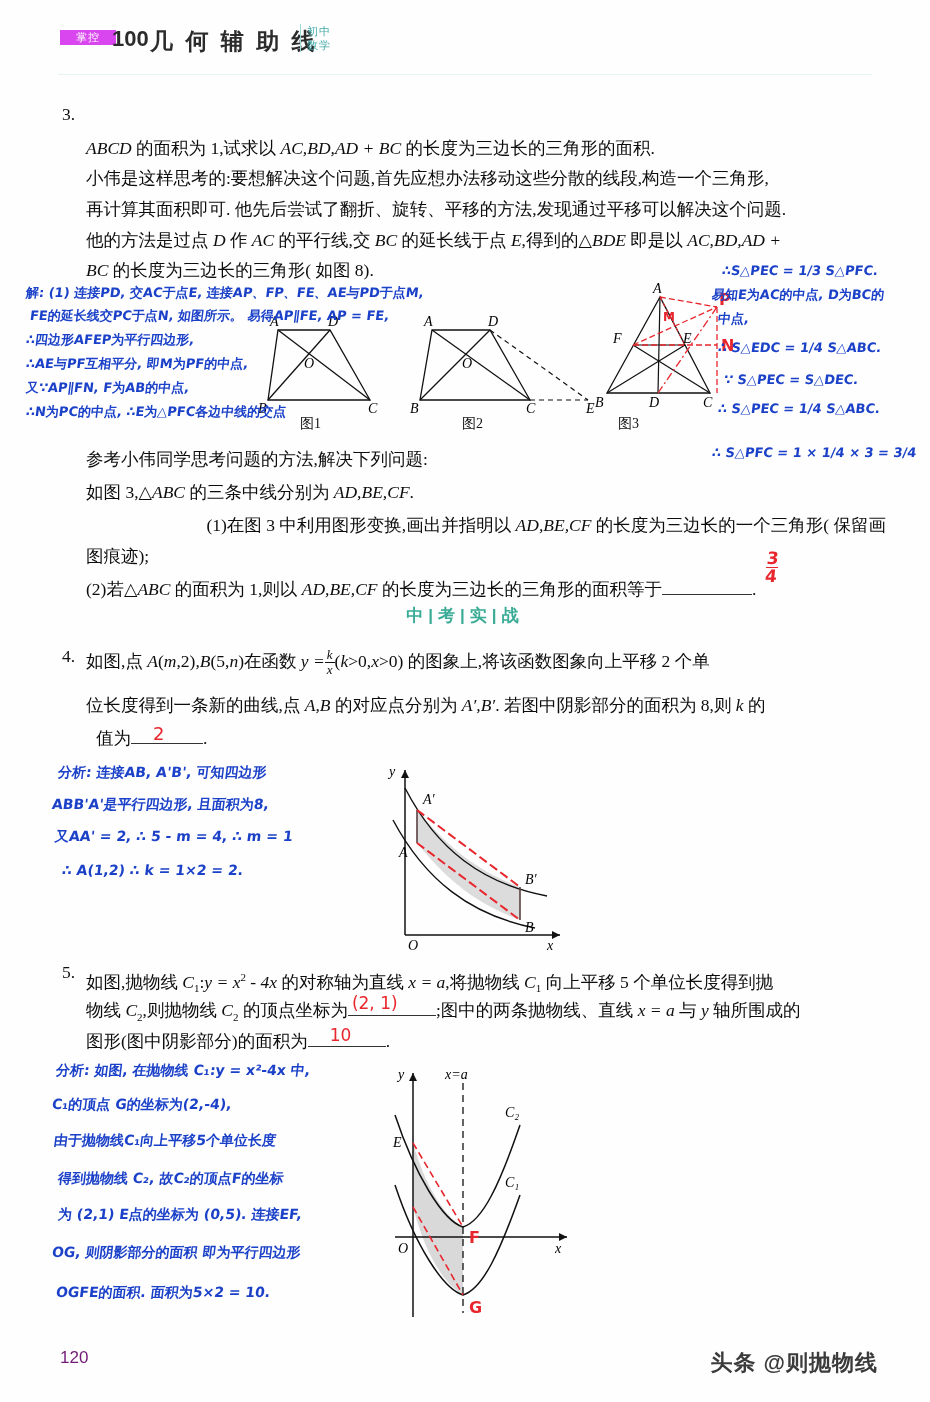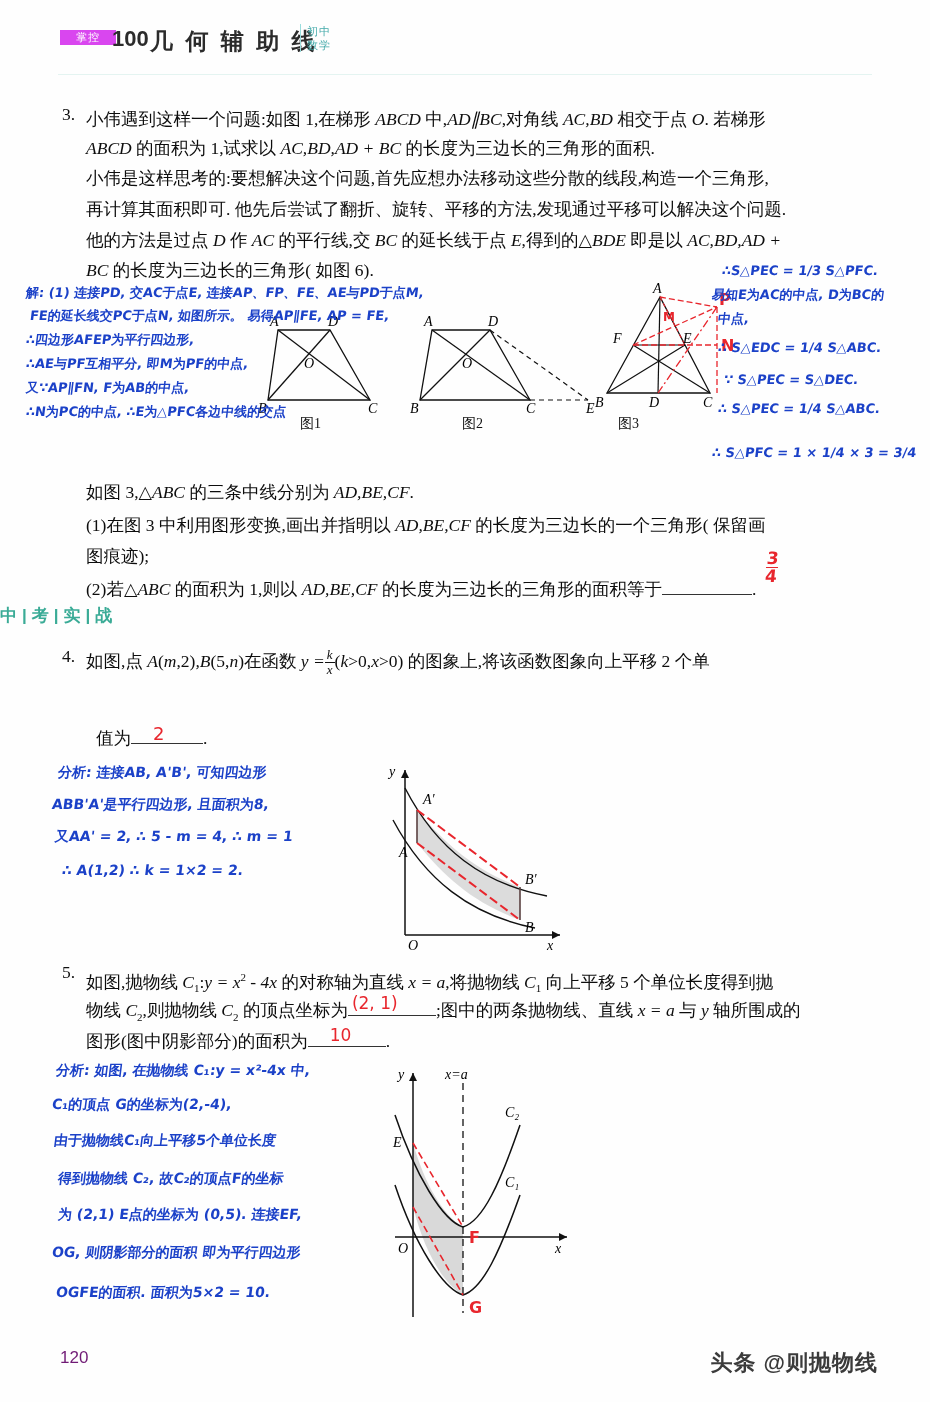--- a/index.html
+++ b/index.html
@@ -39,21 +39,21 @@
   i.mi{font-style:italic;font-family:"Liberation Serif",serif;}
   sub{font-size:11px;}
   sup{font-size:11px;}
 
   .frac{display:inline-block;vertical-align:-7px;text-align:center;line-height:1.05;font-size:13px;}
   .frac .n{display:block;border-bottom:1px solid #111;padding:0 2px;}
   .frac .d{display:block;padding:0 2px;}
 
   
   .sect{
-    position:absolute;text-align:left;width:930px;
+    position:absolute;text-align:center;width:930px;
     font-size:17px;color:#3aab96;letter-spacing:5px;font-weight:bold;
     font-family:"Liberation Sans",sans-serif;
   }
 
   
   .blank{display:inline-block;border-bottom:1px solid #333;position:relative;}
   .ans{color:#e8262d;font-family:"DejaVu Sans",sans-serif;}
 
   
   .hw{
@@ -89,37 +89,34 @@
     <div class="hdr-title" style="left:150px;">几 何 辅 助 线</div>
     <div class="hdr-sub">
       <div>初中</div>
       <div>数学</div>
     </div>
     <div class="hdr-rule"></div>
   </div>
 
   <div class="num" style="left:62px;top:104px;">3.</div>
 
-  <div class="p" style="left:86px;top:104px;width:790px;">
-    <span>小伟遇到这样一个问题:如图 1,在梯形 </span><i class="mi">ABCD</i><span> 中,</span><i class="mi">AD∥BC</i><span>,对角线 </span><i class="mi">AC,BD</i><span> 相交于点 </span><i class="mi">O</i><span>. 若梯形</span>
-  </div>
 
   <div class="p" style="left:86px;top:133px;width:790px;">
     <i class="mi">ABCD</i><span> 的面积为 1,试求以 </span><i class="mi">AC,BD,AD + BC</i><span> 的长度为三边长的三角形的面积.</span>
   </div>
 
   <div class="p" style="left:86px;top:163px;width:800px;">小伟是这样思考的:要想解决这个问题,首先应想办法移动这些分散的线段,构造一个三角形,</div>
   <div class="p" style="left:86px;top:194px;width:800px;">再计算其面积即可. 他先后尝试了翻折、旋转、平移的方法,发现通过平移可以解决这个问题.</div>
 
   <div class="p" style="left:86px;top:225px;width:800px;">
     <span>他的方法是过点 </span><i class="mi">D</i><span> 作 </span><i class="mi">AC</i><span> 的平行线,交 </span><i class="mi">BC</i><span> 的延长线于点 </span><i class="mi">E</i><span>,得到的△</span><i class="mi">BDE</i><span> 即是以 </span><i class="mi">AC,BD,AD +</i>
   </div>
 
   <div class="p" style="left:86px;top:255px;width:800px;">
-    <i class="mi">BC</i><span> 的长度为三边长的三角形( 如图 6).</span>
+    <i class="mi">BC</i><span> 的长度为三边长的三角形( 如图 8).</span>
   </div>
 
   <svg style="position:absolute;left:258px;top:320px;" width="130" height="95">
     <polygon points="10,80 112,80 72,10 20,10" fill="none" stroke="#111" stroke-width="1.3"></polygon>
     <line x1="20" y1="10" x2="112" y2="80" stroke="#111" stroke-width="1.3"></line>
     <line x1="72" y1="10" x2="10" y2="80" stroke="#111" stroke-width="1.3"></line>
     <text x="12" y="6" font-style="italic" font-size="14" font-family="Liberation Serif, serif">A</text>
     <text x="70" y="6" font-style="italic" font-size="14" font-family="Liberation Serif, serif">D</text>
     <text x="46" y="48" font-style="italic" font-size="14" font-family="Liberation Serif, serif">O</text>
     <text x="0" y="93" font-style="italic" font-size="14" font-family="Liberation Serif, serif">B</text>
@@ -177,26 +174,27 @@
   <div class="hw" style="left:26px;top:399px;font-size:13px;">∴N为PC的中点, ∴E为△PFC各边中线的交点</div>
 
   <div class="hw" style="left:722px;top:258px;font-size:13px;">∴S△PEC = 1/3 S△PFC.</div>
   <div class="hw" style="left:712px;top:282px;font-size:13px;">易知E为AC的中点, D为BC的</div>
   <div class="hw" style="left:718px;top:306px;font-size:13px;">中点,</div>
   <div class="hw" style="left:718px;top:335px;font-size:13px;">∴ S△EDC = 1/4 S△ABC.</div>
   <div class="hw" style="left:724px;top:367px;font-size:13px;">∵ S△PEC = S△DEC.</div>
   <div class="hw" style="left:718px;top:396px;font-size:13px;">∴ S△PEC = 1/4 S△ABC.</div>
   <div class="hw" style="left:712px;top:440px;font-size:13px;">∴ S△PFC = 1 × 1/4 × 3 = 3/4</div>
 
+  <div class="p" style="left:86px;top:444px;">参考小伟同学思考问题的方法,解决下列问题:</div>
 
   <div class="p" style="left:86px;top:477px;">
     <span>如图 3,△</span><i class="mi">ABC</i><span> 的三条中线分别为 </span><i class="mi">AD,BE,CF</i><span>.</span>
   </div>
 
-  <div class="p" style="left:86px;top:510px;width:800px;">
+  <div class="p" style="left:86px;top:510px;width:800px;text-align:right;">
     <span>(1)在图 3 中利用图形变换,画出并指明以 </span><i class="mi">AD,BE,CF</i><span> 的长度为三边长的一个三角形( 保留画</span>
   </div>
   <div class="p" style="left:86px;top:541px;">图痕迹);</div>
 
   <div class="p" style="left:86px;top:572px;width:810px;">
     <span>(2)若△</span><i class="mi">ABC</i><span> 的面积为 1,则以 </span><i class="mi">AD,BE,CF</i><span> 的长度为三边长的三角形的面积等于</span><span class="blank" style="width:90px;height:22px;"></span><span>.</span>
   </div>
 
   <div class="hw hw-r" style="left:766px;top:550px;font-size:19px;transform:skewX(-6deg);">
     <span class="hwf" style="font-size:17px;">
@@ -206,20 +204,23 @@
   </div>
 
   <div class="sect" style="top:604px;">中|考|实|战</div>
 
   <div class="num" style="left:62px;top:646px;">4.</div>
 
   <div class="p" style="left:86px;top:646px;width:800px;">
     <span>如图,点 </span><i class="mi">A</i><span>(</span><i class="mi">m</i><span>,2)</span><i class="mi">,B</i><span>(5,</span><i class="mi">n</i><span>)</span><span>在函数 </span><i class="mi">y =</i><span class="frac"><i class="mi n">k</i><i class="mi d">x</i></span><span>(</span><i class="mi">k</i><span>&gt;0,</span><i class="mi">x</i><span>&gt;0)</span><span> 的图象上,将该函数图象向上平移 2 个单</span>
   </div>
 
+  <div class="p" style="left:86px;top:690px;width:800px;">
+    <span>位长度得到一条新的曲线,点 </span><i class="mi">A,B</i><span> 的对应点分别为 </span><i class="mi">A′,B′</i><span>. 若图中阴影部分的面积为 8,则 </span><i class="mi">k</i><span> 的</span>
+  </div>
 
   <div class="p" style="left:96px;top:721px;">
     <span>值为</span><span class="blank" style="width:72px;height:22px;position:relative;"><span class="ans" style="position:absolute;left:22px;top:-3px;font-size:18px;">2</span></span><span>.</span>
   </div>
 
   <div class="hw" style="left:58px;top:760px;">分析: 连接AB, A'B', 可知四边形</div>
   <div class="hw" style="left:52px;top:792px;">ABB'A'是平行四边形, 且面积为8,</div>
   <div class="hw" style="left:55px;top:824px;">又AA' = 2, ∴ 5 - m = 4,   ∴ m = 1</div>
   <div class="hw" style="left:62px;top:858px;">∴ A(1,2)    ∴ k = 1×2 = 2.</div>
 

